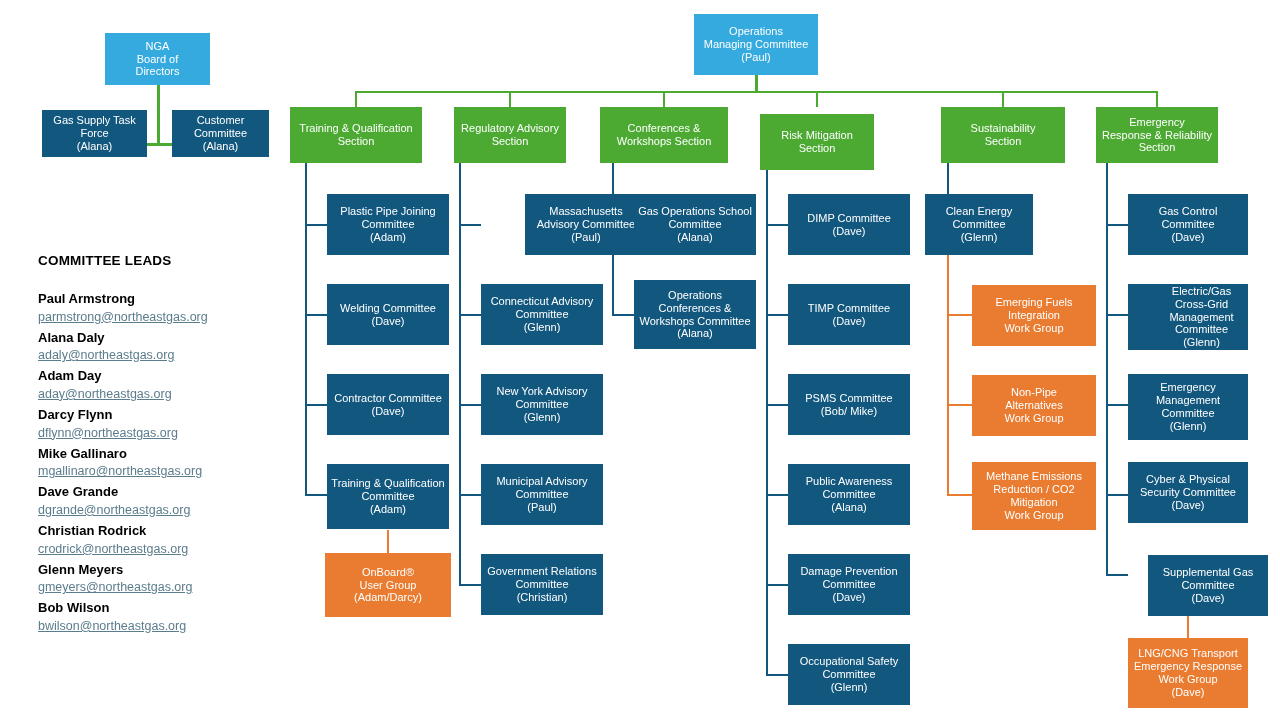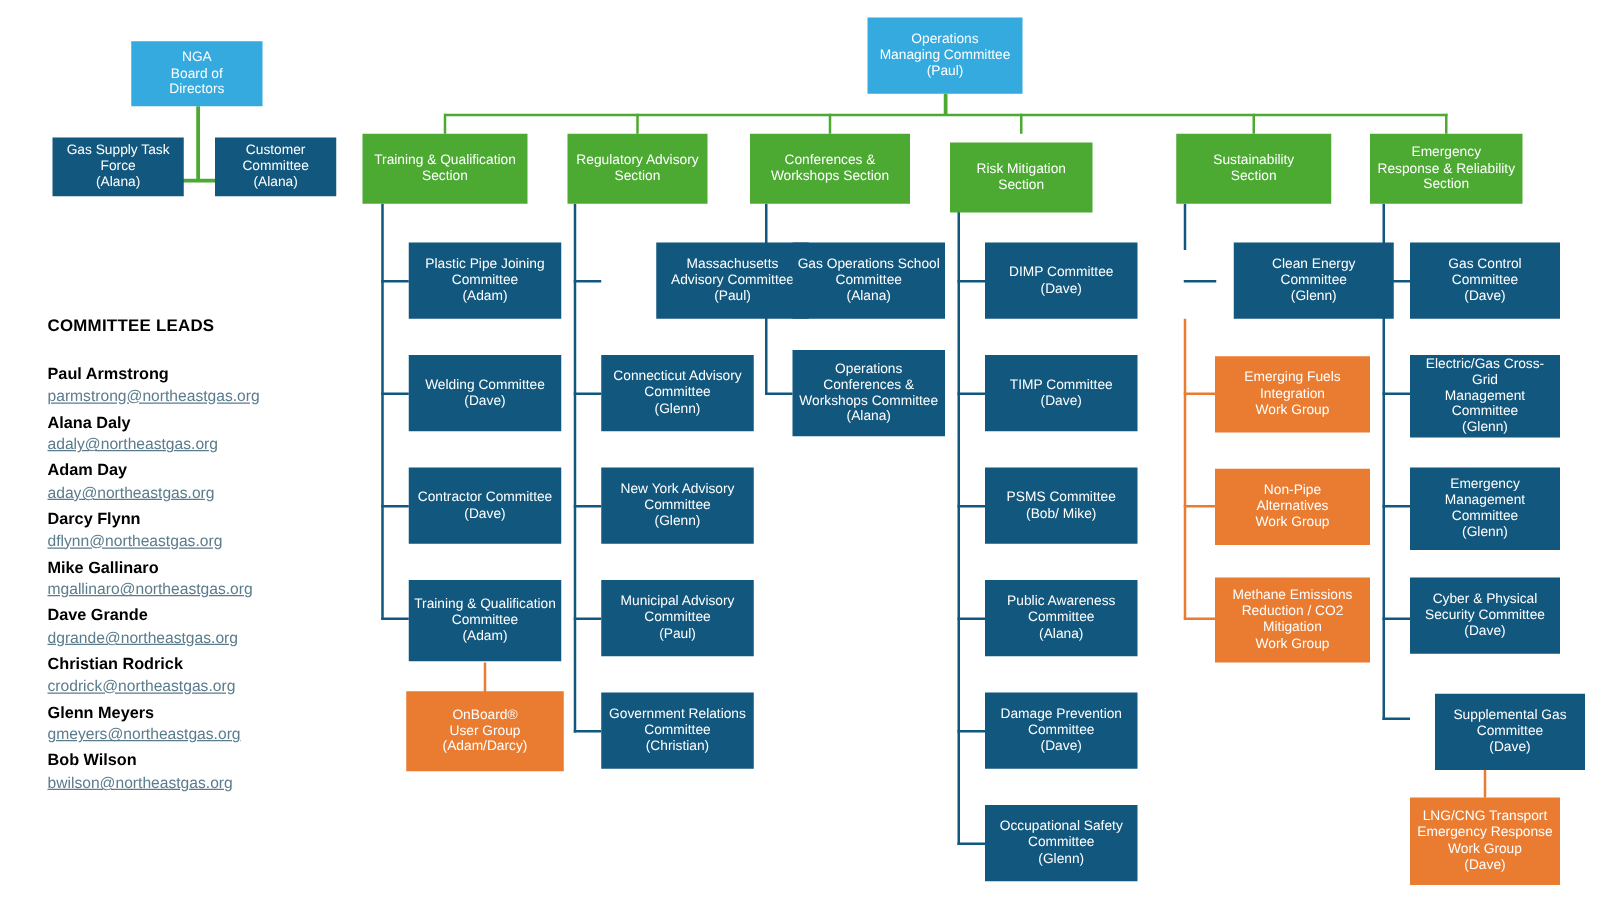--- a/index.html
+++ b/index.html
@@ -199,21 +199,21 @@
   <div class="box darkblue fs11" style="left:788px;top:644px;width:122px;height:61px;">Occupational Safety
 Committee
 (Glenn)</div>
 
   <div class="box green fs11" style="left:941px;top:107px;width:124px;height:56px;">Sustainability
 Section</div>
 
   <div class="line vline bline" style="left:947px;top:163px;height:37px;"></div>
   <div class="line hline bline" style="left:947px;top:224px;width:26px;"></div>
 
-  <div class="box darkblue fs11" style="left:987px;top:194px;width:128px;height:61px;">Clean Energy
+  <div class="box darkblue fs11" style="left:925px;top:194px;width:108px;height:61px;">Clean Energy
 Committee
 (Glenn)</div>
 
   <div class="line vline oline" style="left:947px;top:255px;height:240px;"></div>
   <div class="line hline oline" style="left:947px;top:314px;width:26px;"></div>
   <div class="line hline oline" style="left:947px;top:404px;width:26px;"></div>
   <div class="line hline oline" style="left:947px;top:494px;width:26px;"></div>
 
   <div class="box orange fs11" style="left:972px;top:285px;width:124px;height:61px;">Emerging Fuels
 Integration
@@ -234,21 +234,21 @@
   <div class="line hline bline" style="left:1106px;top:224px;width:22px;"></div>
   <div class="line hline bline" style="left:1106px;top:314px;width:22px;"></div>
   <div class="line hline bline" style="left:1106px;top:404px;width:22px;"></div>
   <div class="line hline bline" style="left:1106px;top:494px;width:22px;"></div>
   <div class="line hline bline" style="left:1106px;top:574px;width:22px;"></div>
   <div class="line vline oline" style="left:1187px;top:616px;height:22px;"></div>
 
   <div class="box darkblue fs11" style="left:1128px;top:194px;width:120px;height:61px;">Gas Control
 Committee
 (Dave)</div>
-  <div class="box darkblue fs11" style="left:1128px;top:284px;width:120px;height:66px;">Electric/Gas Cross-Grid
+  <div class="box darkblue fs11" style="left:1128px;top:284px;width:120px;height:66px;padding-left:31px;">Electric/Gas Cross-Grid
 Management
 Committee
 (Glenn)</div>
   <div class="box darkblue fs11" style="left:1128px;top:374px;width:120px;height:66px;">Emergency
 Management
 Committee
 (Glenn)</div>
   <div class="box darkblue fs11" style="left:1128px;top:462px;width:120px;height:61px;">Cyber &amp; Physical
 Security Committee
 (Dave)</div>

